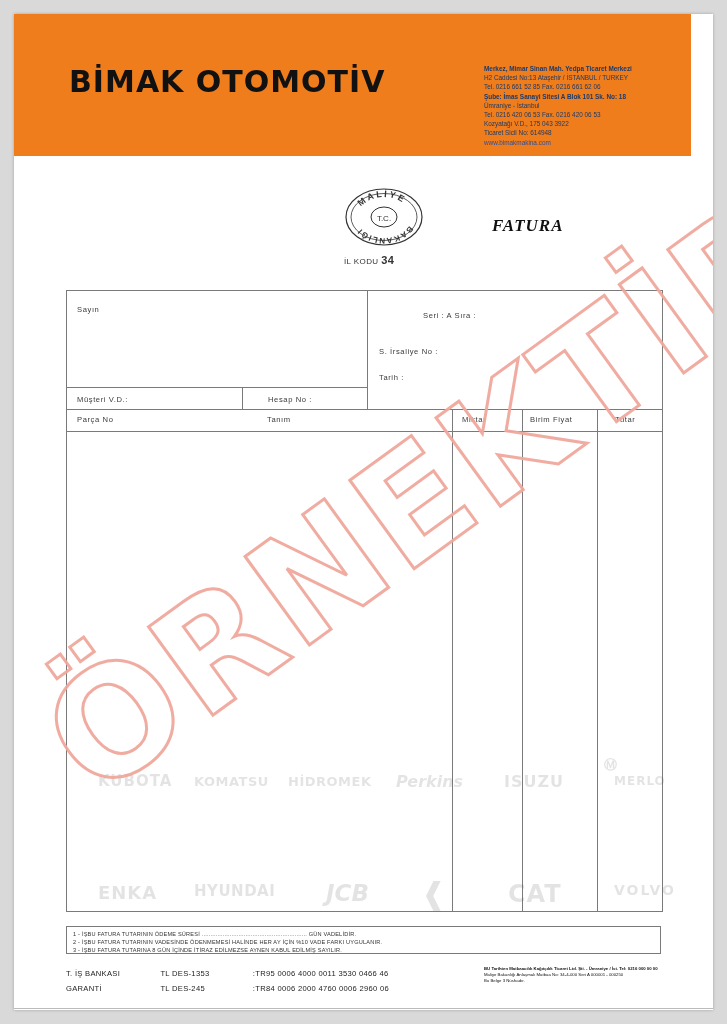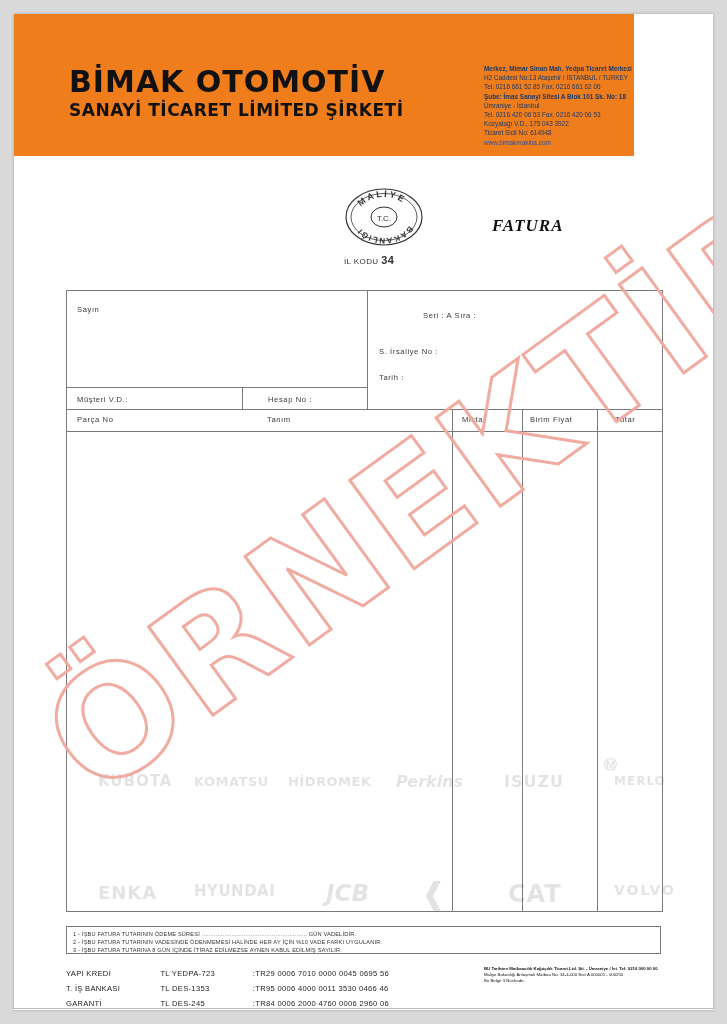--- a/index.html
+++ b/index.html
@@ -11,21 +11,21 @@
   }
   .page{
     position:absolute;left:14px;top:14px;
     width:699px;height:996px;
     background:#ffffff;
     box-shadow:0 0 3px rgba(0,0,0,.25);
     overflow:hidden;
   }
   
   .header{
-    position:absolute;left:0;top:0;width:620px;height:142px;
+    position:absolute;left:0;top:0;width:677px;height:142px;
     background:#f07d1b;
   }
   .brand{
     position:absolute;left:55px;top:52px;
     color:#111;
   }
   .brand .line1{
     font-size:30px;font-weight:bold;letter-spacing:1px;
     font-family:"DejaVu Sans", sans-serif;
     line-height:32px;
@@ -126,21 +126,20 @@
   }
 </style>
 </head>
 <body>
 
 <div class="page">
 
   <div class="header">
     <div class="brand">
       <div class="line1">BİMAK OTOMOTİV</div>
-      <div class="line2">SANAYİ TİCARET LİMİTED ŞİRKETİ</div>
     </div>
     <div class="contact">
       <div class="row"><b>Merkez, Mimar Sinan Mah. Yedpa Ticaret Merkezi</b></div>
       <div class="row">H2 Caddesi No:13    Ataşehir / İSTANBUL / TURKEY</div>
       <div class="row">Tel. 0216 661 52 85      Fax. 0216 661 62 06</div>
       <div class="row"><b>Şube: İmas Sanayi Sitesi A Blok 101 Sk. No: 18</b></div>
       <div class="row">Ümraniye - İstanbul</div>
       <div class="row">Tel. 0216 420 06 53     Fax. 0216 420 06 53</div>
       <div class="row">Kozyatağı V.D., 175 043 3922</div>
       <div class="row">Ticaret Sicil No: 614948</div>
@@ -217,25 +216,20 @@
   </div>
 
   <div class="notes">
     <div>1 - İŞBU FATURA TUTARININ ÖDEME SÜRESİ ............................................................ GÜN VADELİDİR.</div>
     <div>2 - İŞBU FATURA TUTARININ VADESİNDE ÖDENMEMESİ HALİNDE HER AY İÇİN %10 VADE FARKI UYGULANIR.</div>
     <div>3 - İŞBU FATURA TUTARINA 8 GÜN İÇİNDE İTİRAZ EDİLMEZSE AYNEN KABUL EDİLMİŞ SAYILIR.</div>
   </div>
 
   <div class="banks">
     <div>
-      <span class="b-name">YAPI KREDİ</span>
-      <span class="b-acc">TL YEDPA-723</span>
-      <span class="b-iban">:TR29 0006 7010 0000 0045 0695 56</span>
-    </div>
-    <div>
       <span class="b-name">T. İŞ BANKASI</span>
       <span class="b-acc">TL DES-1353</span>
       <span class="b-iban">:TR95 0006 4000 0011 3530 0466 46</span>
     </div>
     <div>
       <span class="b-name">GARANTİ</span>
       <span class="b-acc">TL DES-245</span>
       <span class="b-iban">:TR84 0006 2000 4760 0006 2960 06</span>
     </div>
   </div>

